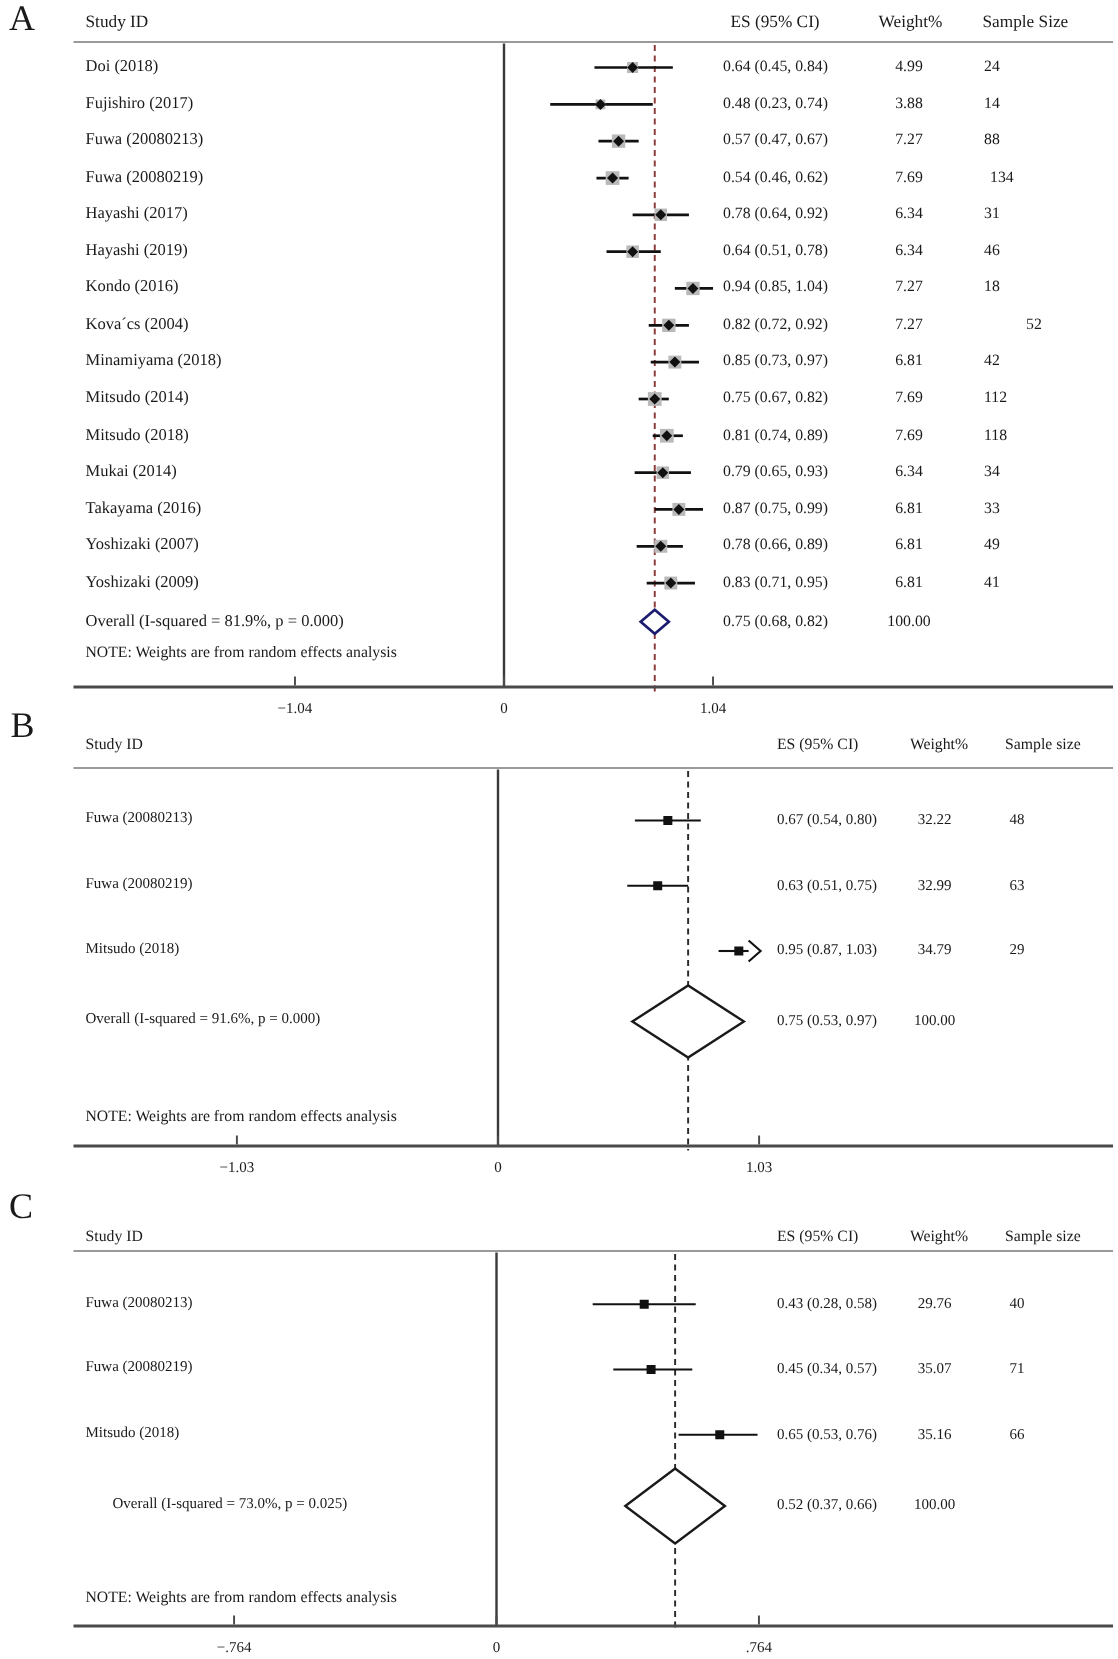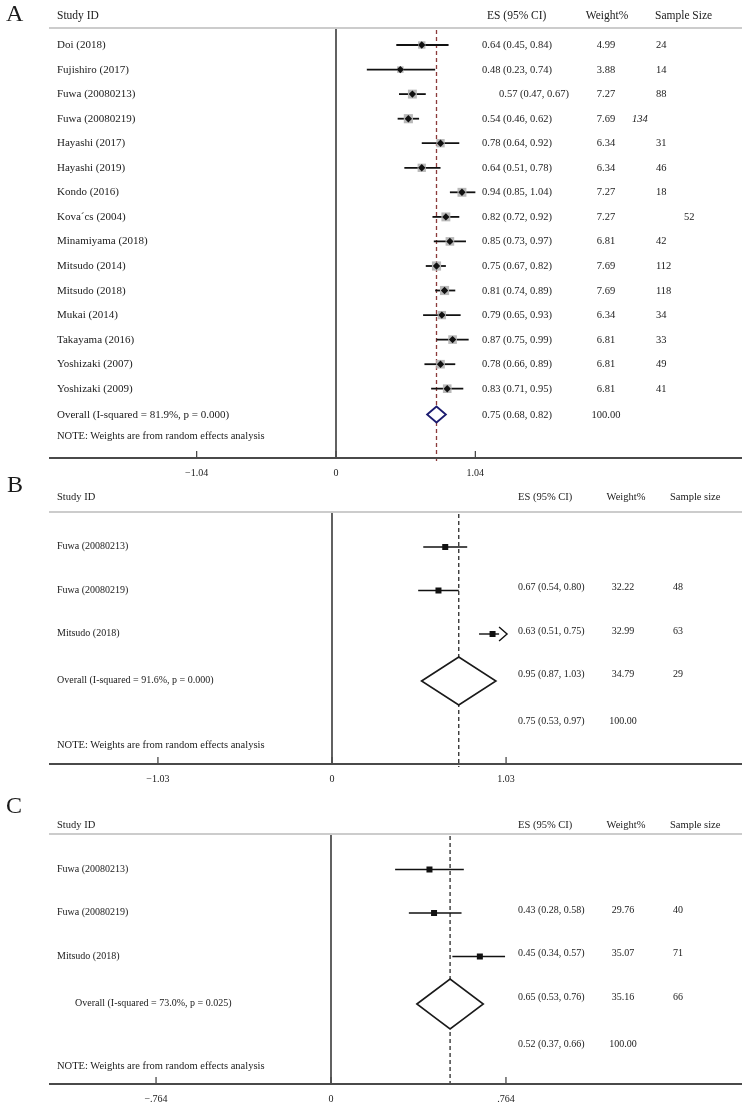--- a/index.html
+++ b/index.html
@@ -12,21 +12,21 @@
     overflow:hidden;
   }
   #plot-svg{position:absolute;left:0;top:0;}
   .txt{position:absolute;line-height:1;white-space:nowrap;}
   .panel-letter{font-size:24px;}
   .hdr{font-size:11.5px;}
   .hdr-sm{font-size:10.5px;}
   .row-lab{font-size:11px;}
   .row-lab-sm{font-size:10px;}
   .val{font-size:10.5px;}
-  .val-sm{font-size:10px;margin-top:40px;}
+  .val-sm{font-size:10px;}
   .note{font-size:10.5px;}
   .tick-lab{font-size:10px;transform:translateX(-50%);}
   .ctr{transform:translateX(-50%);}
 </style>
 </head>
 <body>
 
 <div id="figure">
   <svg id="plot-svg" width="745" height="1106" viewBox="0 0 745 1106">
       <line x1="49" y1="28" x2="742" y2="28" stroke="#9a9a9a" stroke-width="1.2"></line>
@@ -123,27 +123,27 @@
       <div class="txt tick-lab" style="left: 475.36px; top: 468px;">1.04</div>
       <div class="txt row-lab" style="left: 57px; top: 39px;">Doi (2018)</div>
       <div class="txt val" style="left: 482px; top: 40px;">0.64 (0.45, 0.84)</div>
       <div class="txt val ctr" style="left: 606px; top: 40px;">4.99</div>
       <div class="txt val" style="left: 656px; top: 40px;">24</div>
       <div class="txt row-lab" style="left: 57px; top: 63.6px;">Fujishiro (2017)</div>
       <div class="txt val" style="left: 482px; top: 64.6px;">0.48 (0.23, 0.74)</div>
       <div class="txt val ctr" style="left: 606px; top: 64.6px;">3.88</div>
       <div class="txt val" style="left: 656px; top: 64.6px;">14</div>
       <div class="txt row-lab" style="left: 57px; top: 88.1px;">Fuwa (20080213)</div>
-      <div class="txt val" style="left: 482px; top: 89.1px; margin-left: 17px;">0.57 (0.47, 0.67)</div>
+      <div class="txt val" style="left: 482px; top: 89.1px;">0.57 (0.47, 0.67)</div>
       <div class="txt val ctr" style="left: 606px; top: 89.1px;">7.27</div>
       <div class="txt val" style="left: 656px; top: 89.1px;">88</div>
       <div class="txt row-lab" style="left: 57px; top: 112.7px;">Fuwa (20080219)</div>
       <div class="txt val" style="left: 482px; top: 113.7px;">0.54 (0.46, 0.62)</div>
       <div class="txt val ctr" style="left: 606px; top: 113.7px;">7.69</div>
-      <div class="txt val" style="left: 632px; top: 113.7px; font-style: italic;">134</div>
+      <div class="txt val" style="left: 660px; top: 113.7px;">134</div>
       <div class="txt row-lab" style="left: 57px; top: 137.2px;">Hayashi (2017)</div>
       <div class="txt val" style="left: 482px; top: 138.2px;">0.78 (0.64, 0.92)</div>
       <div class="txt val ctr" style="left: 606px; top: 138.2px;">6.34</div>
       <div class="txt val" style="left: 656px; top: 138.2px;">31</div>
       <div class="txt row-lab" style="left: 57px; top: 161.8px;">Hayashi (2019)</div>
       <div class="txt val" style="left: 482px; top: 162.8px;">0.64 (0.51, 0.78)</div>
       <div class="txt val ctr" style="left: 606px; top: 162.8px;">6.34</div>
       <div class="txt val" style="left: 656px; top: 162.8px;">46</div>
       <div class="txt row-lab" style="left: 57px; top: 186.3px;">Kondo (2016)</div>
       <div class="txt val" style="left: 482px; top: 187.3px;">0.94 (0.85, 1.04)</div>

